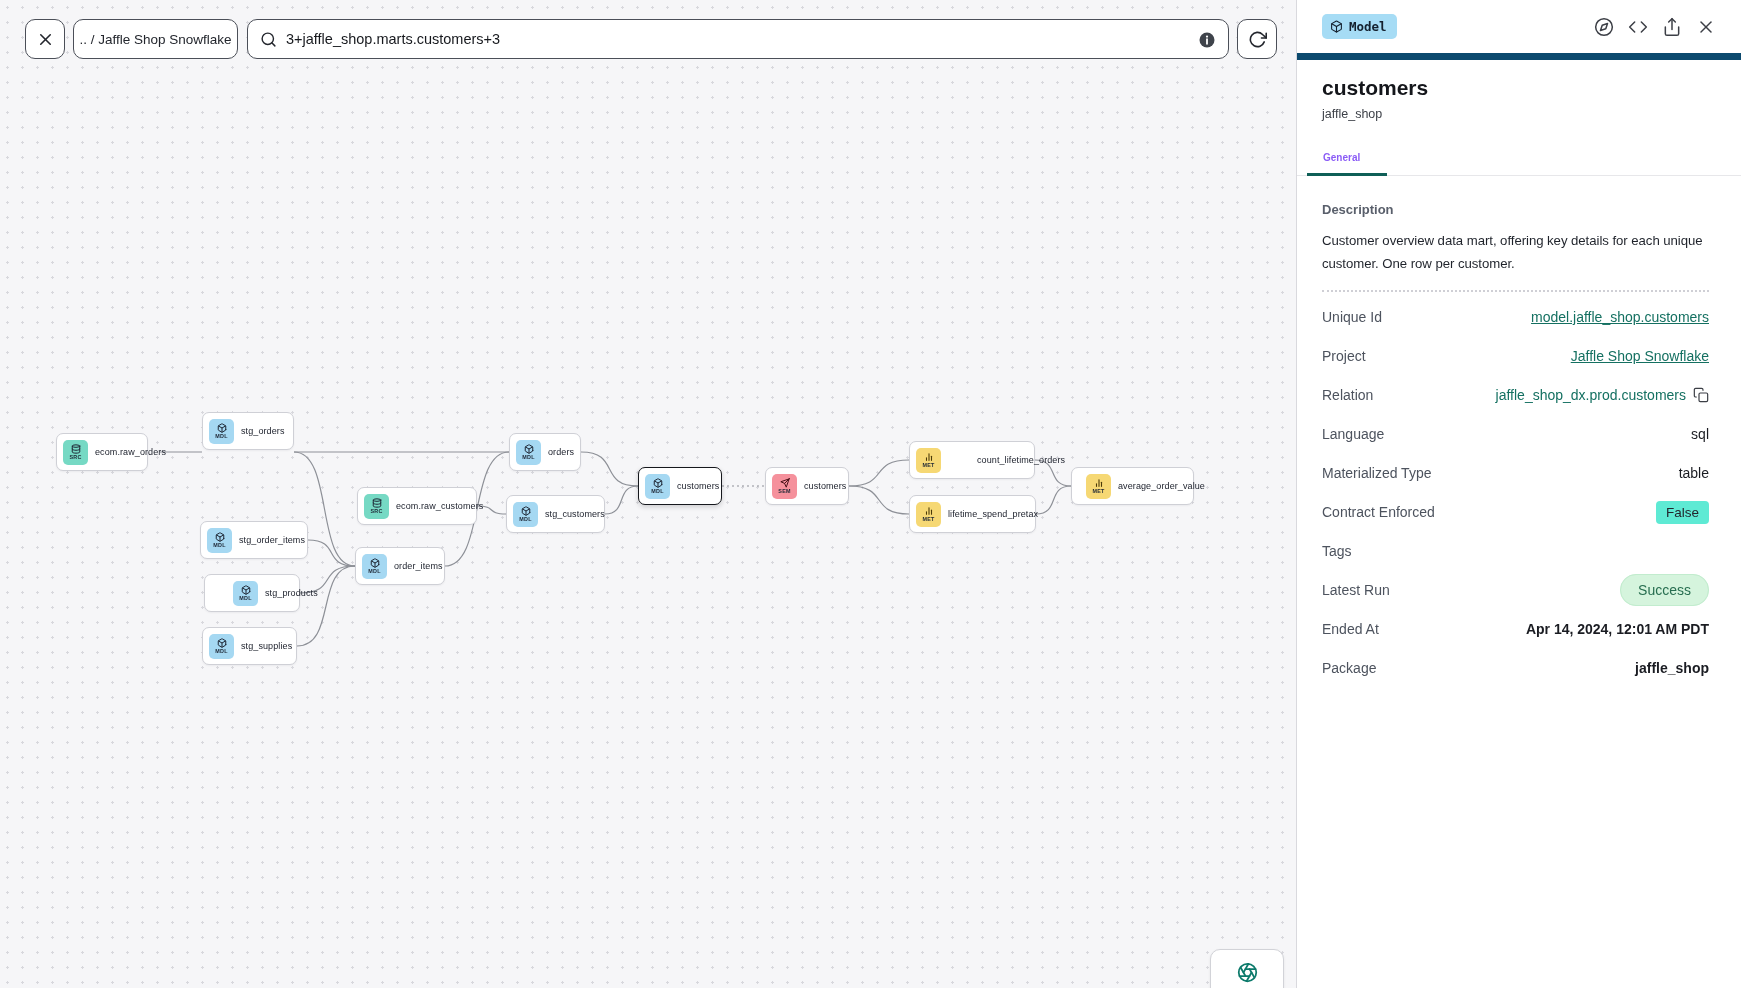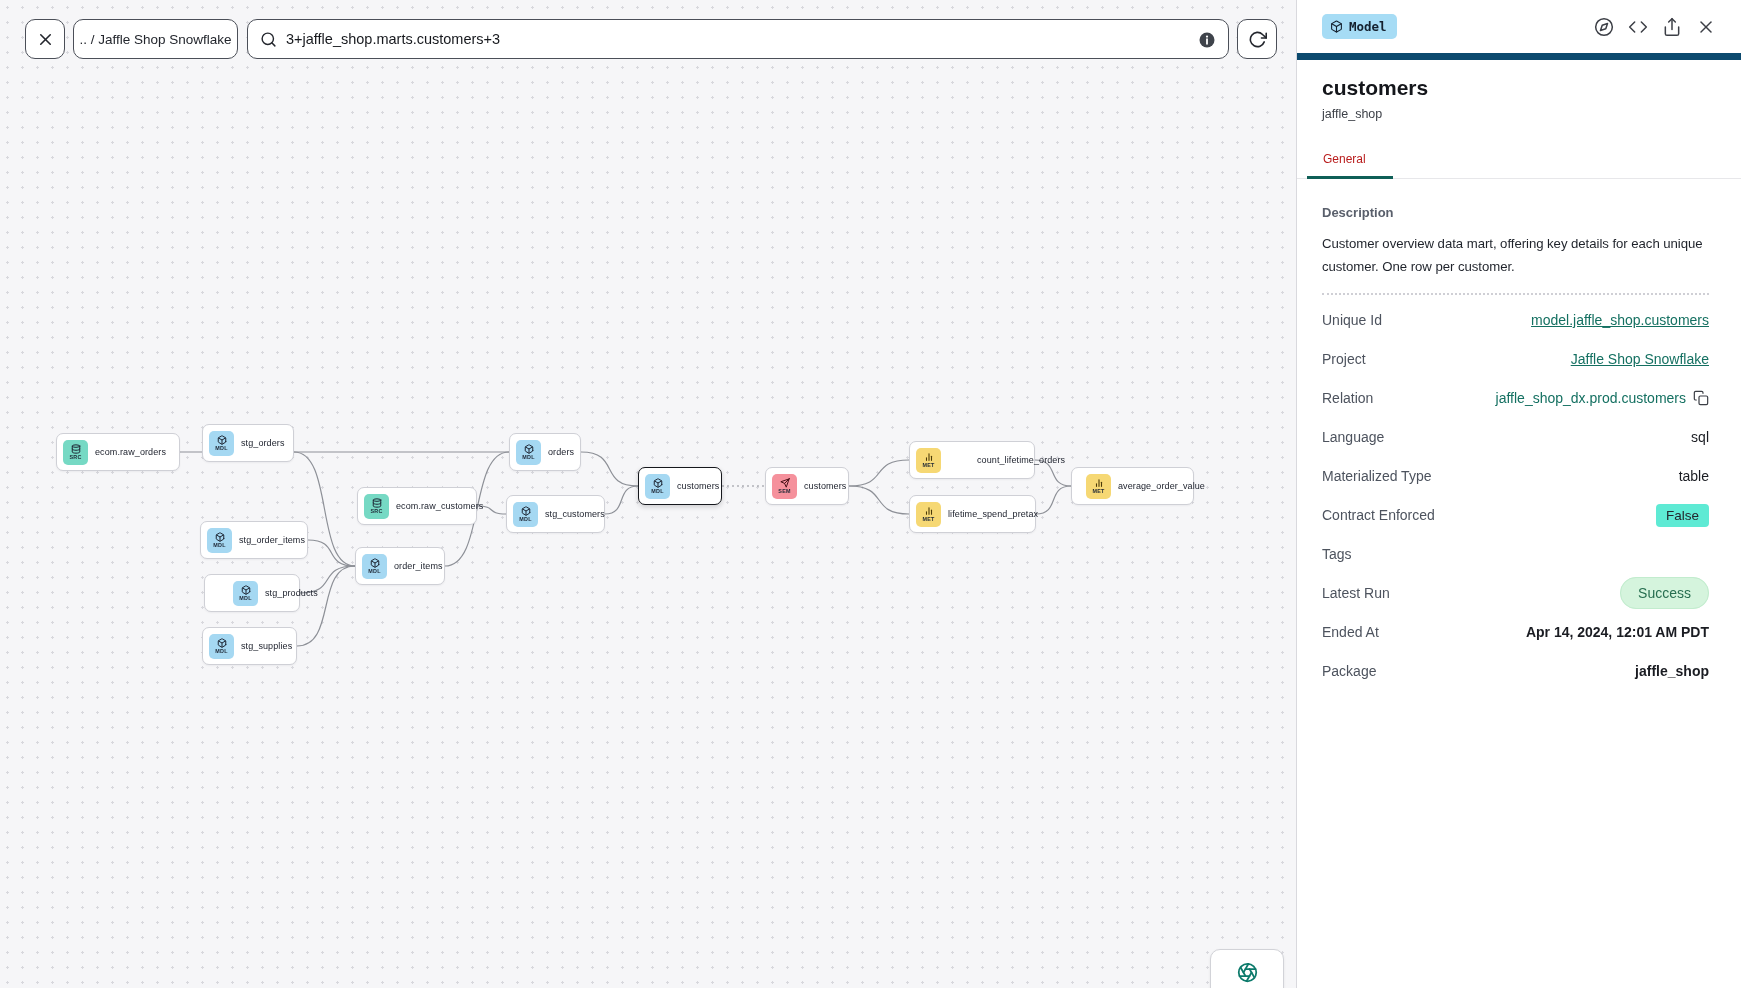--- a/index.html
+++ b/index.html
@@ -74,21 +74,21 @@
   .type-badge svg { width:13px; height:13px; stroke:#14202e; stroke-width:2; fill:none; stroke-linecap:round; stroke-linejoin:round; }
   .hdr-icons { display:flex; align-items:center; gap:14px; }
   .hdr-icons .hic { width:20px; height:20px; cursor:pointer; }
   .hdr-icons svg { width:20px; height:20px; stroke:#3c3f46; stroke-width:1.8; fill:none; stroke-linecap:round; stroke-linejoin:round; }
 
   .panel-scroll { padding:0 32px 40px 25px; }
   .panel-title { margin-top:16px; font-size:21px; font-weight:700; color:#14161b; }
   .panel-subtitle { margin-top:7px; font-size:12.5px; color:#3d4148; }
 
   .tabs { display:flex; margin:25px -32px 0 -25px; padding:0 32px 0 10px; border-bottom:1px solid #e7e7ea; }
-  .tab { position:relative; padding:6px 27px 12px 16px; font-size:12px; font-weight:400; color:#b91c1c; cursor:pointer; }
+  .tab { position:relative; padding:6px 27px 12px 16px; font-size:10px; font-weight:700; color:#8b5cf6; cursor:pointer; }
   .tab::after { content:''; position:absolute; left:0; right:0; bottom:-1px; height:3px; background:#0f5f57; }
 
   .desc-label { margin-top:26px; font-size:13px; font-weight:700; color:#595f6b; }
   .desc-text { margin-top:12px; font-size:13.2px; line-height:1.75; color:#1f232b; letter-spacing:-.05px; }
   .dotted-sep { border:none; border-top:2px dotted #cfcfd5; margin:15px 0 5px; }
 
   .frow { display:flex; align-items:center; justify-content:space-between; min-height:39px; gap:2px; }
   .frow .flabel { font-size:14px; color:#4d535e; white-space:nowrap; }
   .fval { font-size:14px; color:#1a1c22; text-align:right; }
   .fval.kind-link a { color:#147061; text-decoration:underline; cursor:pointer; font-size:14px; }
@@ -116,32 +116,32 @@
         <path d="M445 566 C485 566 469 452 509 452"></path>
         <path d="M581 452 C620.9 452 598.1 486 638 486"></path>
         <path d="M605 514 C628.1 514 614.9 486 638 486"></path>
         <path d="M722 486 L765 486" stroke-dasharray="2 3"></path>
         <path d="M849 486 C889 486 869 460 909 460"></path>
         <path d="M849 486 C889 486 869 514 909 514"></path>
         <path d="M1035 460 C1060.2 460 1045.8 486 1071 486"></path>
         <path d="M1036 514 C1060.5 514 1046.5 486 1071 486"></path>
       </svg>
     <div>
-        <div class="node" style="left: 56px; top: 433px; width: 124px;">
+        <div class="node" style="left: 56px; top: 433px; width: 92px;">
           <span class="chip chip-SRC">
             <svg viewBox="0 0 24 24" stroke="#1e2735" stroke-width="2.4" fill="none" stroke-linecap="round">
               <ellipse cx="12" cy="5" rx="9" ry="3"></ellipse>
               <path d="M21 12c0 1.66-4 3-9 3s-9-1.34-9-3"></path>
               <path d="M3 5v14c0 1.66 4 3 9 3s9-1.34 9-3V5"></path>
             </svg>
             <span class="chip-label">SRC</span>
           </span>
           <span class="node-label">ecom.raw_orders</span>
         </div>
-        <div class="node" style="left: 202px; top: 424px; width: 92px;">
+        <div class="node" style="left: 202px; top: 412px; width: 92px;">
           <span class="chip chip-MDL">
             <svg viewBox="0 0 24 24" stroke="#1e2735" stroke-width="2.4" fill="none" stroke-linecap="round" stroke-linejoin="round">
               <path d="M21 16V8a2 2 0 0 0-1-1.73l-7-4a2 2 0 0 0-2 0l-7 4A2 2 0 0 0 3 8v8a2 2 0 0 0 1 1.73l7 4a2 2 0 0 0 2 0l7-4A2 2 0 0 0 21 16z"></path>
               <polyline points="3.27 6.96 12 12.01 20.73 6.96"></polyline>
               <line x1="12" y1="22.08" x2="12" y2="12"></line>
             </svg>
             <span class="chip-label">MDL</span>
           </span>
           <span class="node-label">stg_orders</span>
         </div>

